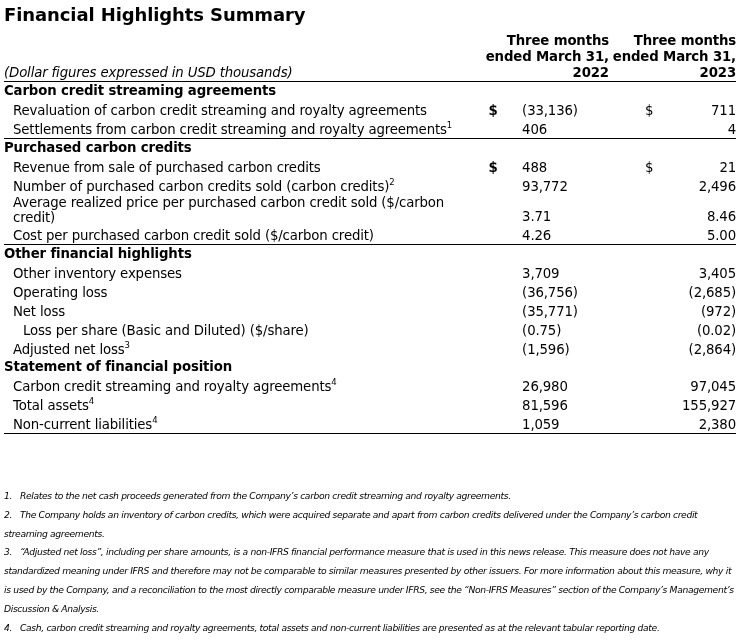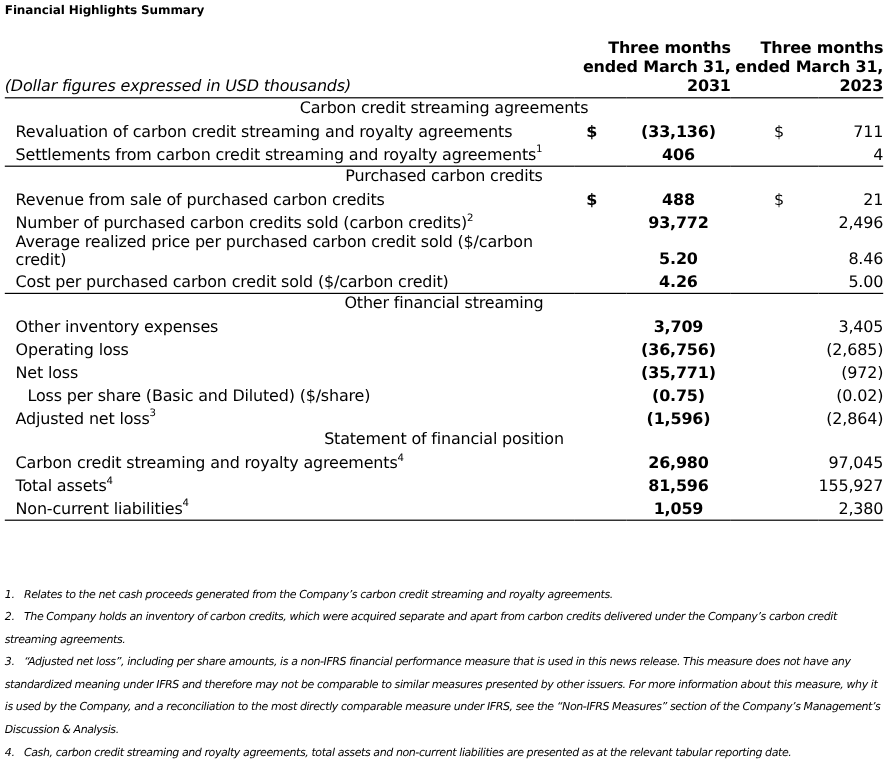--- a/index.html
+++ b/index.html
@@ -3,37 +3,37 @@
 <meta charset="utf-8">
 <style>
   html, body { margin: 0; padding: 0; background: #ffffff; }
   body {
     width: 741px; height: 642px; overflow: hidden;
     font-family: "DejaVu Sans", "Liberation Sans", sans-serif;
     color: #000; position: relative;
   }
   .title {
     position: absolute; left: 4px; top: 4px;
-    font-size: 10px; font-weight: bold; letter-spacing: -0.1px;
+    font-size: 18px; font-weight: bold; letter-spacing: -0.1px;
   }
   table.fin {
     position: absolute; left: 4px; top: 33px;
     width: 732px; border-collapse: collapse;
     font-size: 13.3px; letter-spacing: -0.15px;
   }
   table.fin td { padding: 0; vertical-align: bottom; white-space: nowrap; }
   td.lbl { width: 466px; }
   td.cur1 { width: 36px; text-align: left; padding-left: 10px !important; }
-  td.v1 { width: 90px; text-align: center; font-weight: bold; }
+  td.v1 { width: 90px; text-align: left; font-weight: normal; }
   td.cur2 { width: 40px; text-align: left; padding-left: 36px !important; }
   td.v2 { text-align: right; }
   tr.hdr td { font-weight: bold; line-height: 16px; text-align: right; }
   tr.hdr td.lbl { font-weight: normal; font-style: italic; text-align: left; }
   tr.hdr { border-bottom: 1.5px solid #000; }
-  tr.sec td { font-weight: normal; height: 18px; line-height: 18px; text-align: center; }
+  tr.sec td { font-weight: bold; height: 18px; line-height: 18px; }
   tr.r td { height: 19px; line-height: 17px; }
   tr.r td.lbl { padding-left: 9px; }
   tr.r.ind2 td.lbl { padding-left: 19px; }
   tr.r.tall td.lbl { white-space: normal; line-height: 15px; padding-right: 20px; }
   tr.last { border-bottom: 1.5px solid #000; }
   sup { font-size: 8.5px; vertical-align: 6px; line-height: 0; }
   .hdr-col { display: block; }
   .notes {
     position: absolute; left: 4px; top: 487px; width: 730px;
     font-family: "DejaVu Sans", sans-serif; font-style: italic;
@@ -47,21 +47,21 @@
 
 <div class="title">Financial Highlights Summary</div>
 
 <table class="fin">
   <tbody>
       <tr class="hdr">
     <td class="lbl">(Dollar figures expressed in USD thousands)</td>
     <td colspan="2" style="text-align:right;">
       <span class="hdr-col">Three months</span>
       <span class="hdr-col">ended March 31,</span>
-      <span class="hdr-col">2031</span>
+      <span class="hdr-col">2022</span>
     </td>
     <td colspan="2" style="text-align:right;">
       <span class="hdr-col">Three months</span>
       <span class="hdr-col">ended March 31,</span>
       <span class="hdr-col">2023</span>
     </td>
   </tr>
 
   <tr class="sec">
     <td colspan="5">Carbon credit streaming agreements</td>
@@ -94,34 +94,34 @@
   <tr class="r">
     <td class="lbl"><span>Number of purchased carbon credits sold (carbon credits)</span><sup>2</sup></td>
     <td class="cur1"></td>
     <td class="v1">93,772</td>
     <td class="cur2"></td>
     <td class="v2">2,496</td>
   </tr>
   <tr class="r tall">
     <td class="lbl"><span>Average realized price per purchased carbon credit sold ($/carbon credit)</span><sup></sup></td>
     <td class="cur1"></td>
-    <td class="v1">5.20</td>
+    <td class="v1">3.71</td>
     <td class="cur2"></td>
     <td class="v2">8.46</td>
   </tr>
   <tr class="r last">
     <td class="lbl"><span>Cost per purchased carbon credit sold ($/carbon credit)</span><sup></sup></td>
     <td class="cur1"></td>
     <td class="v1">4.26</td>
     <td class="cur2"></td>
     <td class="v2">5.00</td>
   </tr>
 
   <tr class="sec">
-    <td colspan="5">Other financial streaming</td>
+    <td colspan="5">Other financial highlights</td>
   </tr>
   <tr class="r">
     <td class="lbl"><span>Other inventory expenses</span><sup></sup></td>
     <td class="cur1"></td>
     <td class="v1">3,709</td>
     <td class="cur2"></td>
     <td class="v2">3,405</td>
   </tr>
   <tr class="r">
     <td class="lbl"><span>Operating loss</span><sup></sup></td>

